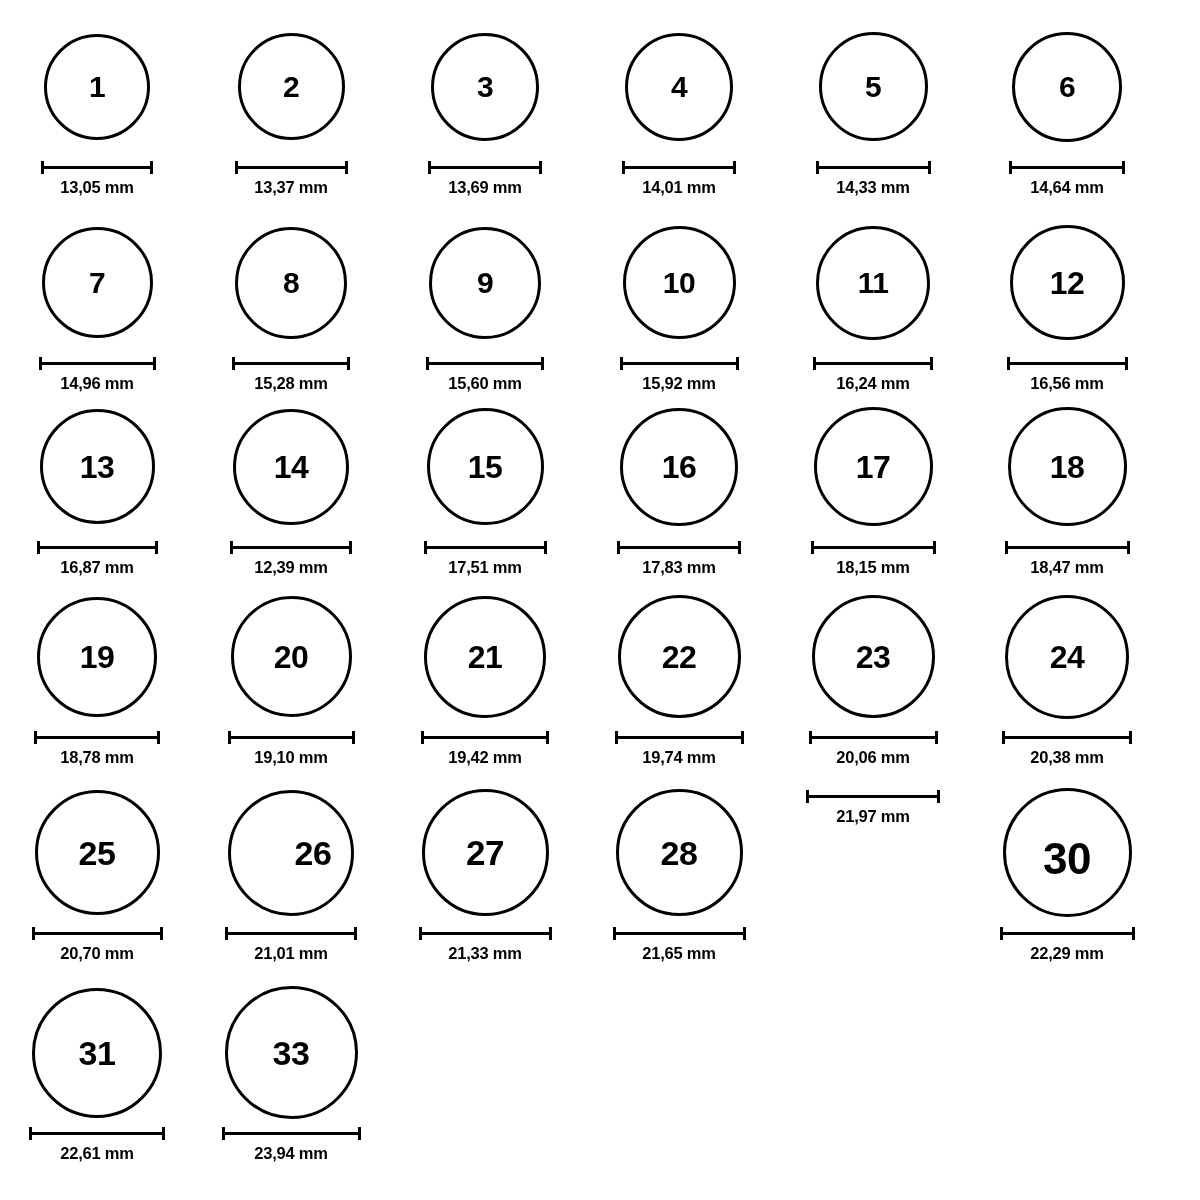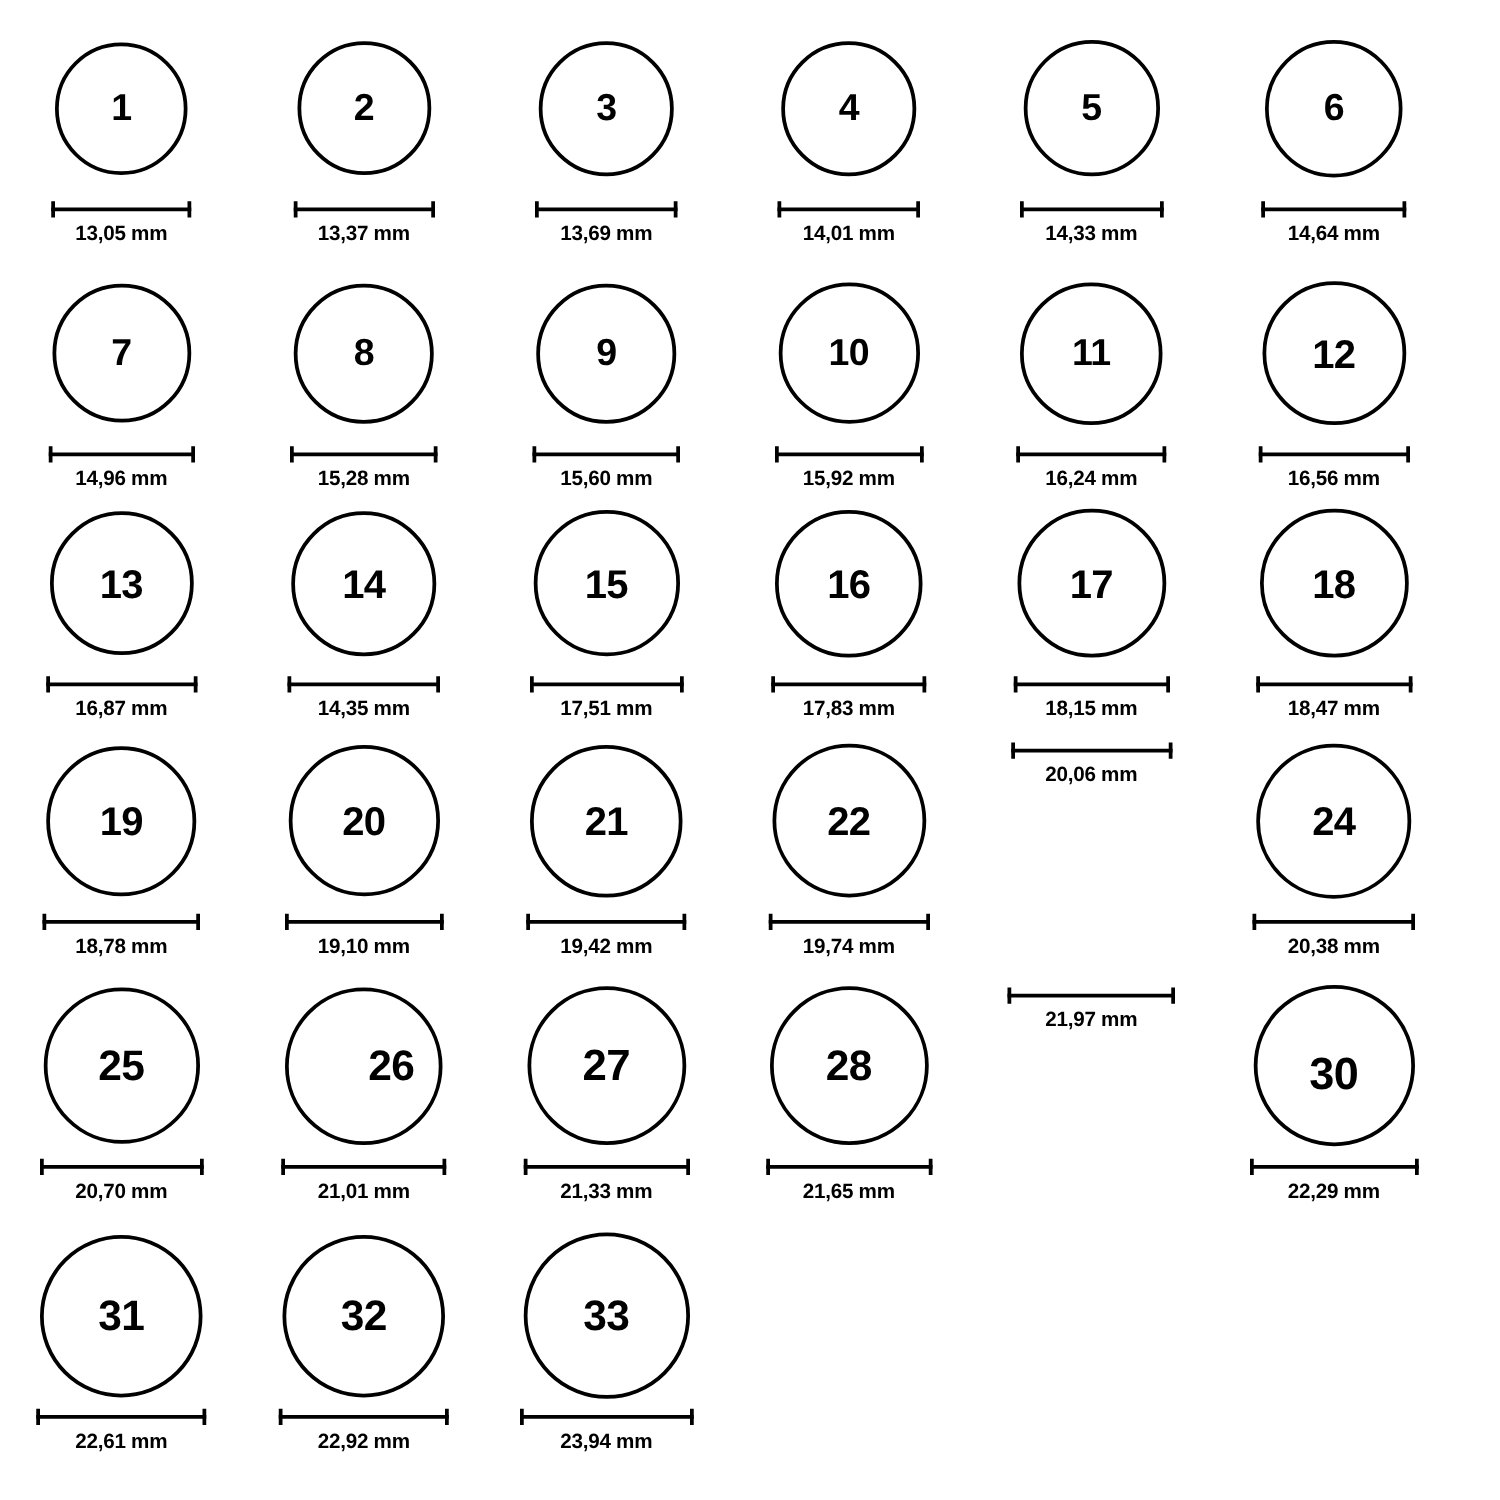--- a/index.html
+++ b/index.html
@@ -274,21 +274,21 @@
         <div class="ring-wrap" style="height: 137px; text-align: right;">
           <div class="ring" style="width: 116px; height: 116px;">
             <span class="ring-number" style="font-size: 32px;">14</span>
           </div>
         </div>
         <div class="measure" style="width: 122px;">
           <div class="bar"></div>
           <div class="cap left"></div>
           <div class="cap right"></div>
         </div>
-        <div class="mm-label">14,35 mm</div>
+        <div class="mm-label">12,39 mm</div>
       </div>
       <div class="cell">
         <div class="ring-wrap" style="height: 137px;">
           <div class="ring" style="width: 117px; height: 117px;">
             <span class="ring-number" style="font-size: 32px;">15</span>
           </div>
         </div>
         <div class="measure" style="width: 123px;">
           <div class="bar"></div>
           <div class="cap left"></div>
@@ -383,20 +383,25 @@
           </div>
         </div>
         <div class="measure" style="width: 129px;">
           <div class="bar"></div>
           <div class="cap left"></div>
           <div class="cap right"></div>
         </div>
         <div class="mm-label">19,74 mm</div>
       </div>
       <div class="cell">
+        <div class="ring-wrap" style="height: 137px;">
+          <div class="ring" style="width: 123px; height: 123px;">
+            <span class="ring-number" style="font-size: 32px;">23</span>
+          </div>
+        </div>
         <div class="measure" style="width: 129px;">
           <div class="bar"></div>
           <div class="cap left"></div>
           <div class="cap right"></div>
         </div>
         <div class="mm-label">20,06 mm</div>
       </div>
       <div class="cell">
         <div class="ring-wrap" style="height: 137px;">
           <div class="ring" style="width: 124px; height: 124px;">
@@ -468,21 +473,21 @@
         <div class="measure" style="width: 134px;">
           <div class="bar"></div>
           <div class="cap left"></div>
           <div class="cap right"></div>
         </div>
         <div class="mm-label">21,97 mm</div>
       </div>
       <div class="cell">
         <div class="ring-wrap" style="height: 137px;">
           <div class="ring" style="width: 129px; height: 129px;">
-            <span class="ring-number" style="font-size: 36px; margin-top: 12px;">30</span>
+            <span class="ring-number" style="font-size: 44px; margin-top: 12px;">30</span>
           </div>
         </div>
         <div class="measure" style="width: 135px;">
           <div class="bar"></div>
           <div class="cap left"></div>
           <div class="cap right"></div>
         </div>
         <div class="mm-label">22,29 mm</div>
       </div>
     </div>
@@ -495,33 +500,20 @@
         </div>
         <div class="measure" style="width: 136px;">
           <div class="bar"></div>
           <div class="cap left"></div>
           <div class="cap right"></div>
         </div>
         <div class="mm-label">22,61 mm</div>
       </div>
       <div class="cell">
         <div class="ring-wrap" style="height: 137px;">
-          <div class="ring" style="width: 130px; height: 130px;">
-            <span class="ring-number" style="font-size: 34px;">32</span>
-          </div>
-        </div>
-        <div class="measure" style="width: 136px;">
-          <div class="bar"></div>
-          <div class="cap left"></div>
-          <div class="cap right"></div>
-        </div>
-        <div class="mm-label">22,92 mm</div>
-      </div>
-      <div class="cell">
-        <div class="ring-wrap" style="height: 137px;">
           <div class="ring" style="width: 133px; height: 133px;">
             <span class="ring-number" style="font-size: 34px;">33</span>
           </div>
         </div>
         <div class="measure" style="width: 139px;">
           <div class="bar"></div>
           <div class="cap left"></div>
           <div class="cap right"></div>
         </div>
         <div class="mm-label">23,94 mm</div>

